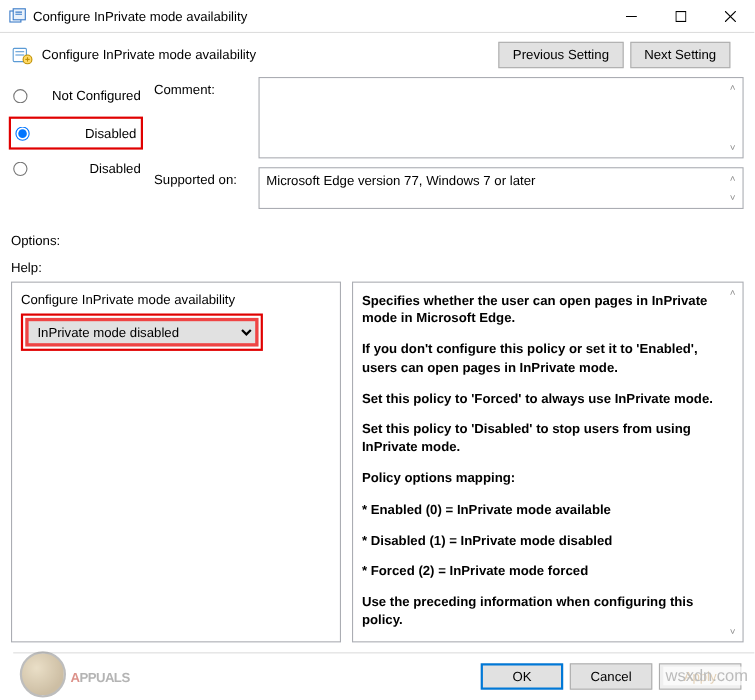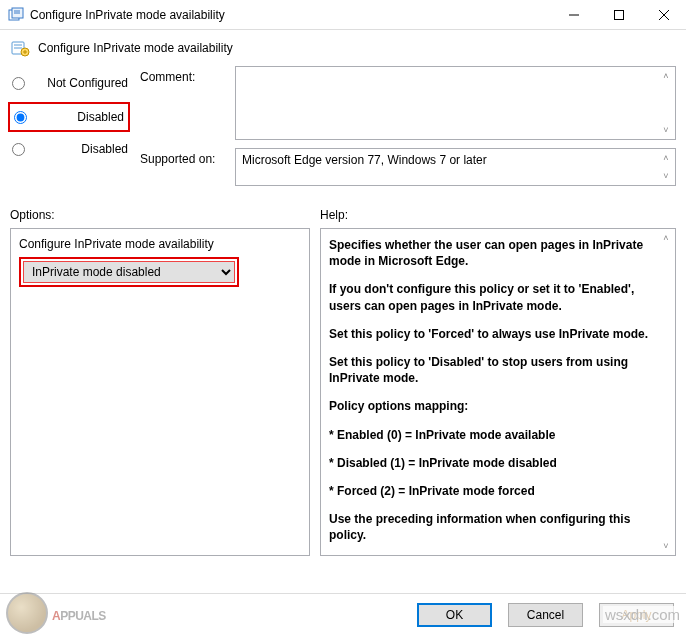--- a/index.html
+++ b/index.html
@@ -145,20 +145,21 @@
       justify-content: center;
       color: #888;
       font-size: 9px;
     }
     .scroll-arrow.top { top: 1px; }
     .scroll-arrow.bottom { bottom: 1px; }
     .columns-labels {
       display: flex;
       margin-top: 14px;
       gap: 10px;
+      flex-direction: column;
     }
     .options-label {
       width: 300px;
     }
     .help-label {
       flex: 1;
     }
     .panels {
       display: flex;
       gap: 10px;
@@ -184,38 +185,38 @@
       margin: 0 0 12px 0;
       font-weight: bold;
     }
     .select-wrap {
       border: 2px solid #e00000;
       display: inline-block;
       padding: 2px;
       margin-top: 6px;
     }
     select {
-      border: 1px solid #ef4444;
+      border: 3px solid #ef4444;
       background: #e1e1e1;
       padding: 2px 4px;
       width: 212px;
       font-size: 12px;
     }
     .bottom-bar {
       position: absolute;
       bottom: 0;
-      left: 0;
+      left: 12px;
       right: 0;
       height: 43px;
       border-top: 1px solid #ddd;
       display: flex;
       align-items: center;
       justify-content: flex-end;
       padding-right: 12px;
-      gap: 16px;
+      gap: 6px;
       background: #fff;
     }
     .watermark {
       position: absolute;
       left: 6px;
       bottom: 2px;
       display: flex;
       align-items: center;
       opacity: 0.55;
     }
@@ -286,20 +287,24 @@
     <svg viewBox="0 0 20 20" width="20" height="20">
       <rect x="2" y="4" width="12" height="12" rx="1" fill="#fff" stroke="#5b9bd5" stroke-width="1"></rect>
       <line x1="4" y1="7" x2="12" y2="7" stroke="#5b9bd5"></line>
       <line x1="4" y1="10" x2="12" y2="10" stroke="#5b9bd5"></line>
       <circle cx="15" cy="14" r="4" fill="#ffd966" stroke="#bf9000"></circle>
       <line x1="15" y1="12" x2="15" y2="16" stroke="#bf9000"></line>
       <line x1="13" y1="14" x2="17" y2="14" stroke="#bf9000"></line>
     </svg>
   </span>
   <span>Configure InPrivate mode availability</span>
+  <div class="nav-buttons">
+    <div class="btn">Previous Setting</div>
+    <div class="btn">Next Setting</div>
+  </div>
 </div>
 
 <div class="body-area">
   <div class="top-grid">
 
     <div class="radio-col">
       <label class="radio-row">
         <input type="radio" name="state" style="">
         <span>Not Configured</span>
       </label>

